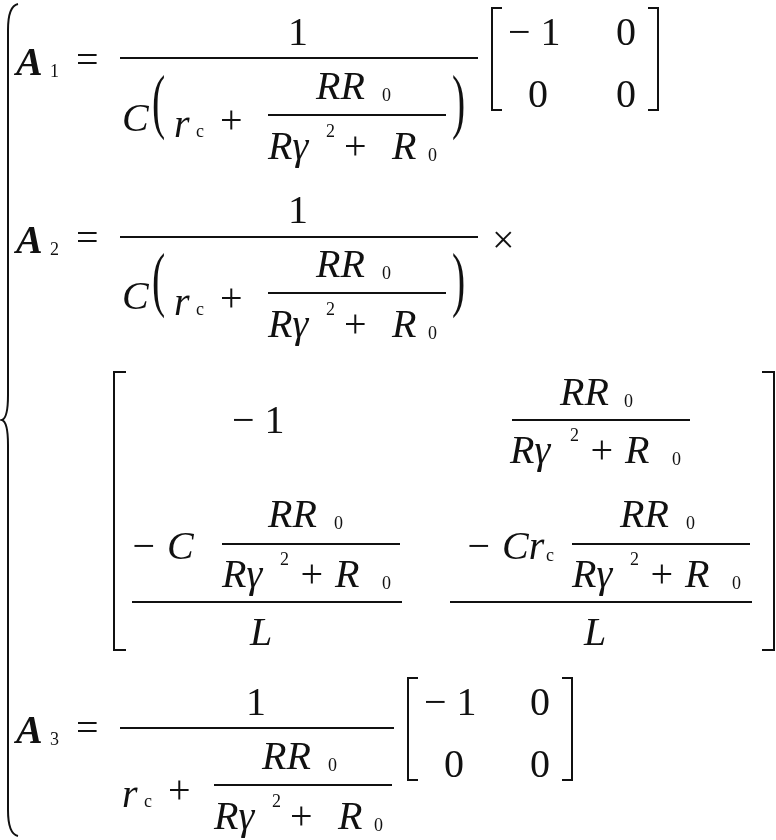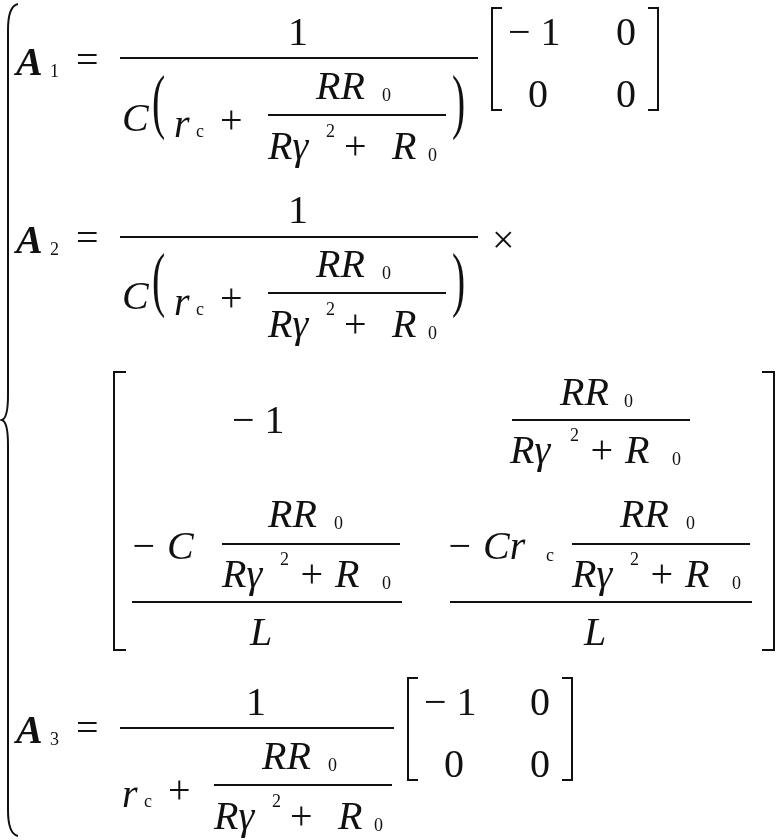--- a/index.html
+++ b/index.html
@@ -90,21 +90,21 @@
   <span class="abs it big" style="left:268px;top:494px">RR</span>
   <span class="abs sub" style="left:334px;top:514px">0</span>
   <div class="hl" style="left:222px;top:543px;width:178px"></div>
   <span class="abs it big" style="left:222px;top:554px">Rγ</span>
   <span class="abs sub" style="left:280px;top:550px">2</span>
   <span class="abs it big" style="left:298px;top:554px">+ R</span>
   <span class="abs sub" style="left:382px;top:574px">0</span>
   <div class="hl" style="left:132px;top:601px;width:270px"></div>
   <span class="abs it big" style="left:250px;top:612px">L</span>
 
-  <span class="abs it big" style="left:446px;top:526px">− Cr</span>
+  <span class="abs it big" style="left:465px;top:526px">− Cr</span>
   <span class="abs sub" style="left:546px;top:546px">c</span>
   <span class="abs it big" style="left:620px;top:494px">RR</span>
   <span class="abs sub" style="left:686px;top:514px">0</span>
   <div class="hl" style="left:572px;top:543px;width:178px"></div>
   <span class="abs it big" style="left:572px;top:554px">Rγ</span>
   <span class="abs sub" style="left:630px;top:550px">2</span>
   <span class="abs it big" style="left:648px;top:554px">+ R</span>
   <span class="abs sub" style="left:732px;top:574px">0</span>
   <div class="hl" style="left:450px;top:601px;width:302px"></div>
   <span class="abs it big" style="left:584px;top:612px">L</span>

